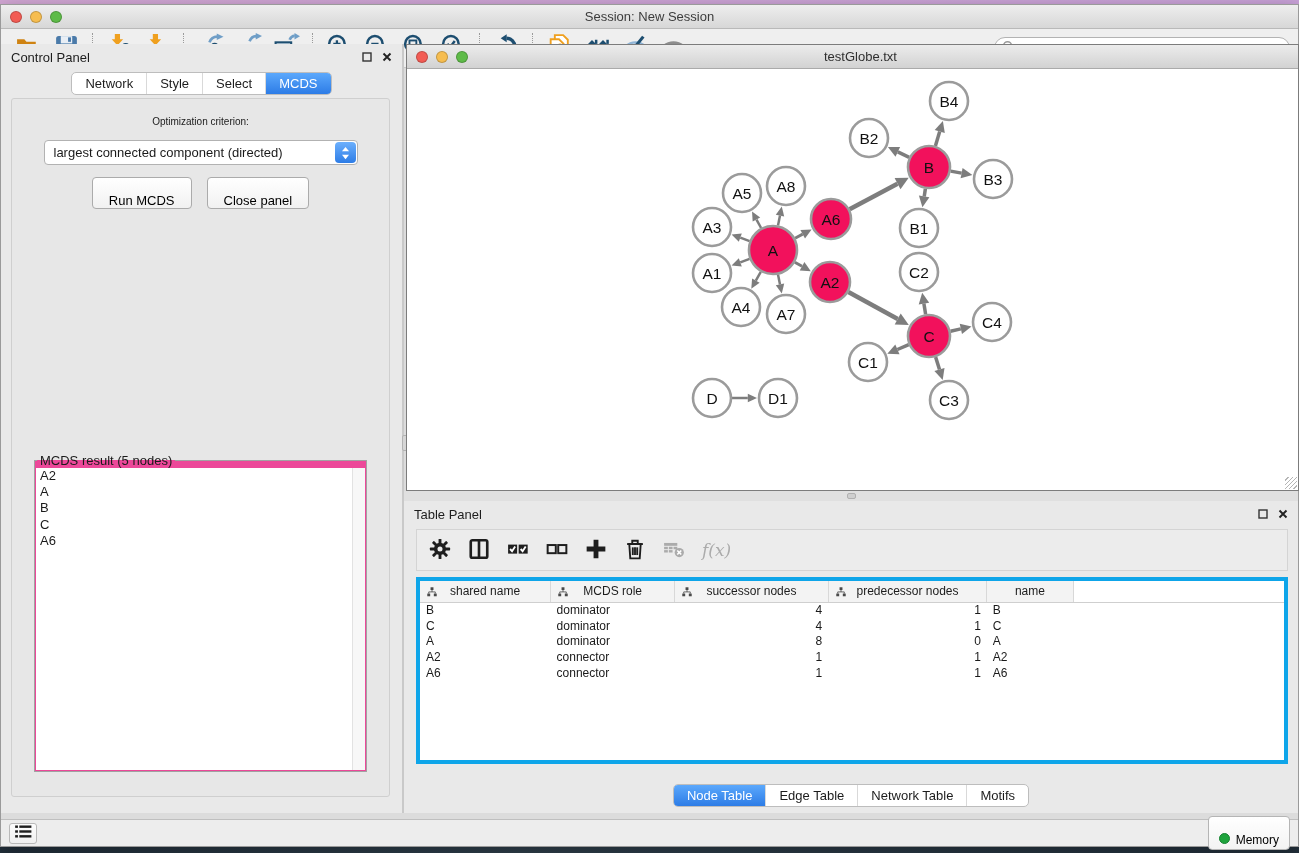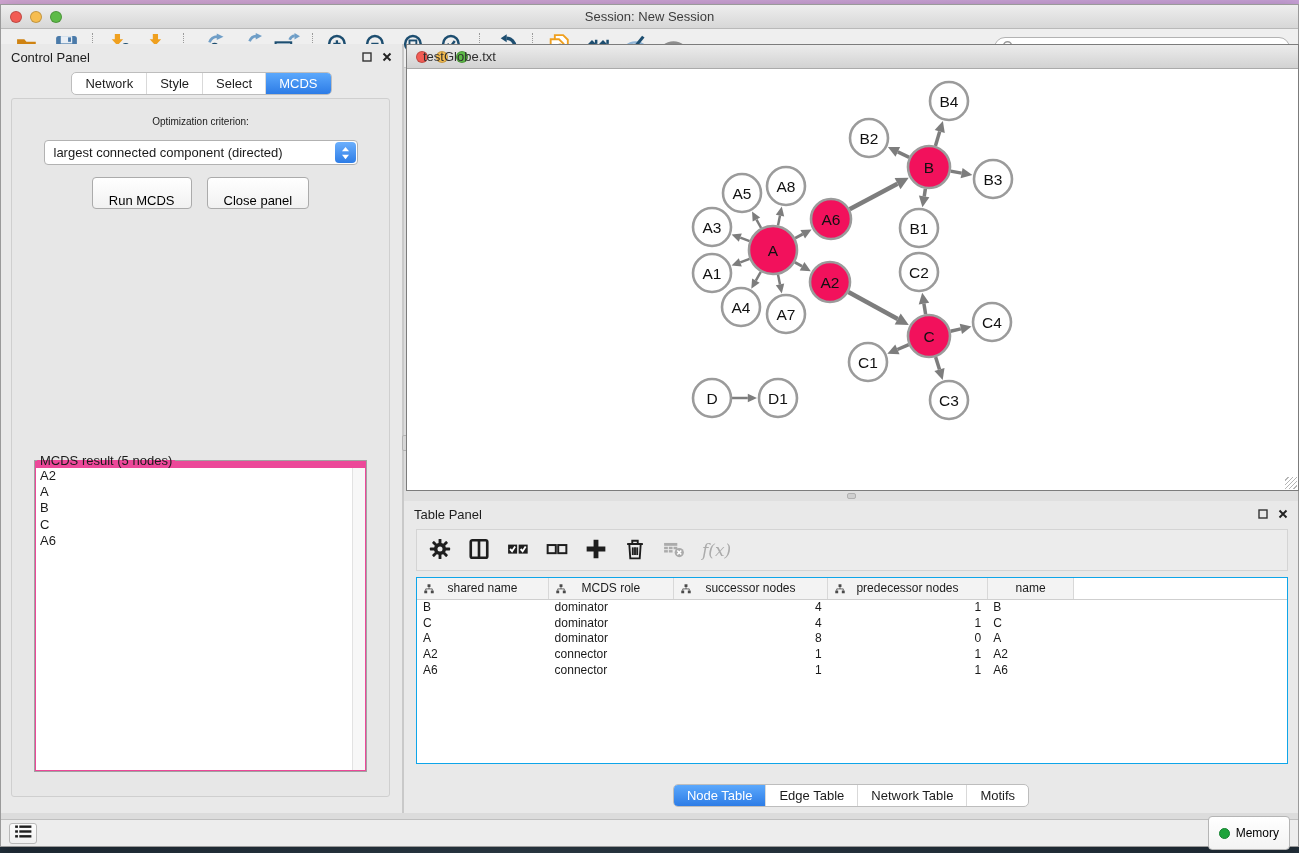--- a/index.html
+++ b/index.html
@@ -63,50 +63,50 @@
   .mcds-item{font-size:13px;line-height:16.2px;padding-left:4px;}
   .mcds-scroll{position:absolute;right:1px;top:0;bottom:1px;width:13px;background:#f7f7f7;
        border-left:1px solid #e2e2e2;}
   .v-split-handle{position:absolute;left:401px;top:430px;width:6px;height:16px;background:#d6d6d6;
        border:1px solid #b2b2b2;border-radius:2px;}
   
   .net-window{position:absolute;left:405px;top:39px;width:893px;height:447px;
        border:1px solid #7c7c7c;background:#ffffff;}
   .net-titlebar{height:24px;background:linear-gradient(#ececec,#d2d2d2);border-bottom:1px solid #aaaaaa;
        display:flex;align-items:center;position:relative;}
-  .net-titlebar .wtitle{position:absolute;left:16px;right:0;text-align:left;font-size:13px;color:#2f2f2f;}
+  .net-titlebar .wtitle{position:absolute;left:16px;right:0;text-align:center;font-size:13px;color:#2f2f2f;}
   .net-canvas{position:absolute;left:0;top:24px;right:0;bottom:0;background:#ffffff;overflow:hidden;}
   .resize-grip{position:absolute;right:1px;bottom:1px;width:12px;height:12px;
        background:repeating-linear-gradient(135deg,transparent 0 2px,#b5b5b5 2px 3px);}
   .h-split{position:absolute;left:403px;top:486px;right:0;height:10px;background:#e0e0e0;
        display:flex;align-items:center;justify-content:center;}
   .h-split-handle{width:9px;height:6px;background:#cfcfcf;border:1px solid #b0b0b0;border-radius:2px;}
   
   .table-panel{position:absolute;left:403px;top:496px;right:0;bottom:33px;background:#e9e9e9;}
   .tp-toolbar{margin:2px 10px 0 12px;height:42px;background:#ececec;border:1px solid #d4d4d4;
        display:flex;align-items:center;gap:17px;padding-left:12px;}
   .tp-btn{background:transparent;border:none;padding:0;display:flex;align-items:center;cursor:default;}
   .fx{font-family:"DejaVu Serif",serif;font-style:italic;font-size:17px;color:#ababab;}
-  .node-table-wrap{margin:6px 10px 0 12px;height:187px;background:#ffffff;border:1px solid #0ea5e9;
+  .node-table-wrap{margin:6px 10px 0 12px;height:187px;background:#ffffff;border:4px solid #0ea5e9;
        overflow:hidden;}
   table.node-table{border-collapse:collapse;font-size:12px;table-layout:fixed;}
   table.node-table th{height:21px;background:#f3f3f3;border-right:1px solid #d8d8d8;
        border-bottom:1px solid #cfcfcf;font-weight:normal;position:relative;font-size:12px;color:#1c1c1c;}
   table.node-table th.filler{background:#ffffff;border-right:none;}
   table.node-table th .th-icon{position:absolute;left:7px;top:5px;}
   table.node-table td{height:15.8px;padding:0 6px;white-space:nowrap;overflow:hidden;font-size:12px;}
   td.num{text-align:right;padding-right:16px;}
   .table-tabs-row{text-align:center;margin-top:20px;}
   
   .status-bar{position:absolute;left:0;bottom:0;right:0;height:27px;background:#ededed;
        border-top:1px solid #bfbfbf;display:flex;align-items:center;padding:0 8px;}
   .list-btn{width:28px;height:21px;background:linear-gradient(#fdfdfd,#f0f0f0);border:1px solid #b9b9b9;
        border-radius:3px;display:flex;align-items:center;justify-content:center;padding:0;}
   .memory-btn{margin-left:auto;height:22px;background:linear-gradient(#ffffff,#f3f3f3);
-       border:1px solid #b5b5b5;border-radius:4px;display:flex;align-items:center;gap:6px;
+       border:1px solid #b5b5b5;border-radius:4px;display:flex;align-items:flex-start;gap:6px;
        padding:16px 10px;font-size:12px;font-family:"Liberation Sans",sans-serif;}
   .mem-dot{width:11px;height:11px;border-radius:50%;background:#1ea33c;border:1px solid #158230;}
 </style>
 </head>
 <body>
 
 <div class="screen">
   <div class="desktop-top"></div>
   <div class="desktop-bottom"></div>
 

